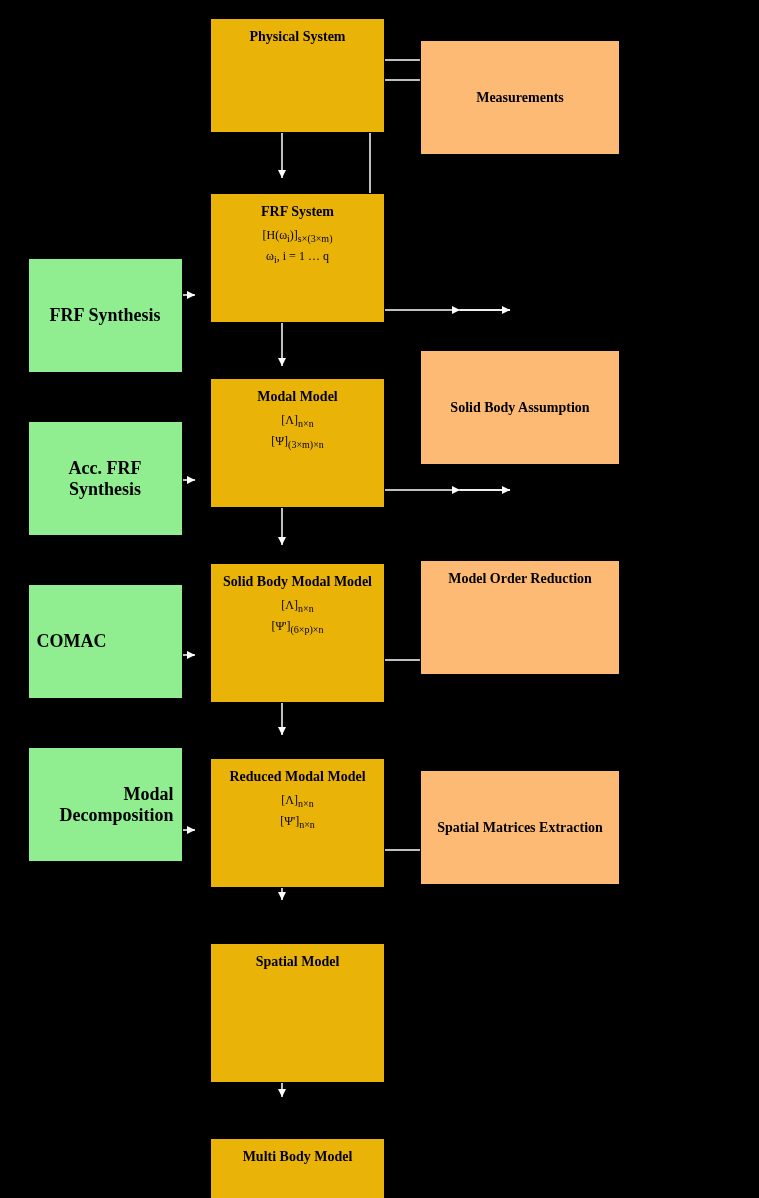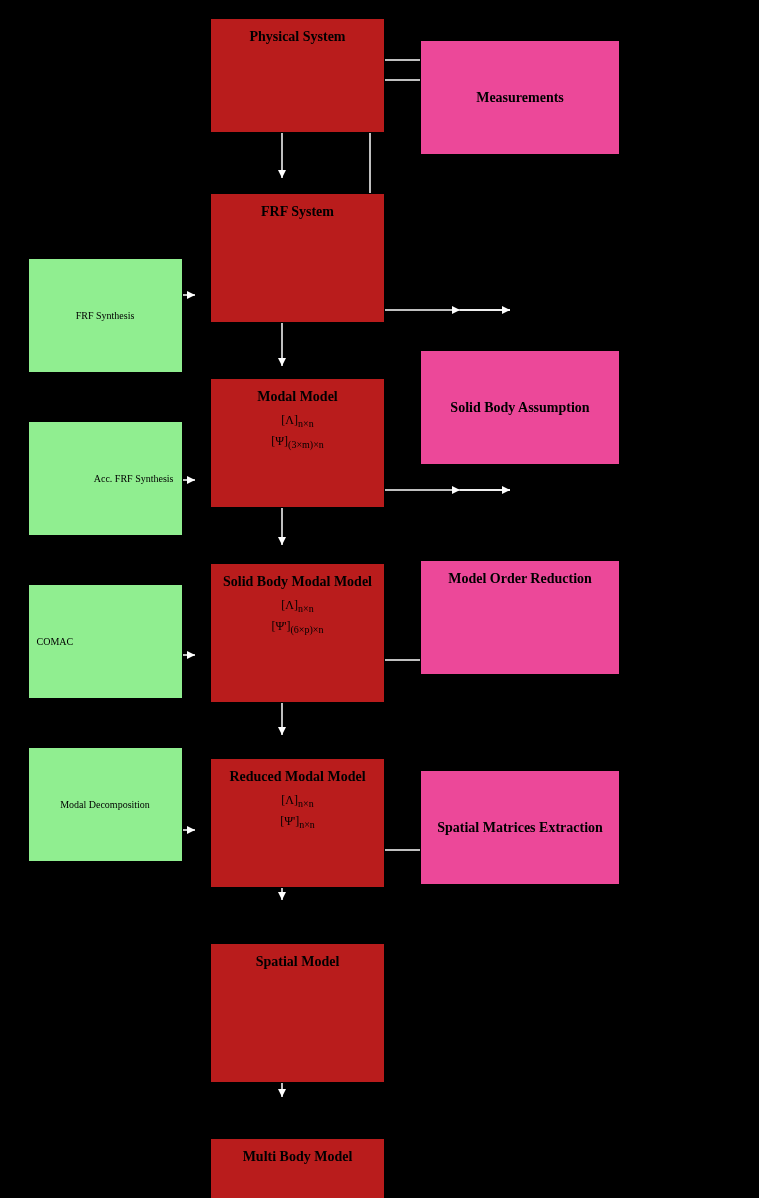--- a/index.html
+++ b/index.html
@@ -54,21 +54,21 @@
       flex-shrink: 0;
       display: flex;
       flex-direction: column;
       align-items: center;
       gap: 0;
       position: relative;
     }
 
     
     .white-box {
-      background: #b91c1c;
+      background: #eab308;
       border: 1.5px solid #000;
       width: 175px;
       text-align: center;
       padding: 10px 8px;
       position: relative;
     }
 
     .white-box .box-title {
       font-weight: bold;
       font-size: 14px;
@@ -85,27 +85,27 @@
     .green-box {
       background: #90EE90;
       border: 1.5px solid #000;
       width: 155px;
       text-align: center;
       padding: 10px 8px;
       position: relative;
     }
 
     .green-box .box-title {
-      font-weight: normal;
-      font-size: 10px;
+      font-weight: bold;
+      font-size: 18px;
     }
 
     
     .blue-box {
-      background: #ec4899;
+      background: #fdba74;
       border: 1.5px solid #000;
       width: 200px;
       text-align: center;
       padding: 10px 8px;
       position: relative;
     }
 
     .blue-box .box-title {
       font-weight: bold;
       font-size: 14px;
@@ -231,20 +231,24 @@
       <div class="spacer" style="height:8px;"></div>
 
       <div class="white-box" style="height:115px;">
         <div class="box-title">Physical System</div>
       </div>
 
       <div class="spacer" style="height:60px;"></div>
 
       <div class="white-box" style="height:130px;">
         <div class="box-title">FRF System</div>
+        <div class="box-content">
+          <span class="math-line">[H(ω<sub>i</sub>)]<sub>s×(3×m)</sub></span>
+          <span class="math-line">ω<sub>i</sub>, i = 1 … q</span>
+        </div>
       </div>
 
       <div class="spacer" style="height:55px;"></div>
 
       <div class="white-box" style="height:130px;">
         <div class="box-title">Modal Model</div>
         <div class="box-content">
           <span class="math-line">[Λ]<sub>n×n</sub></span>
           <span class="math-line">[Ψ]<sub>(3×m)×n</sub></span>
         </div>

